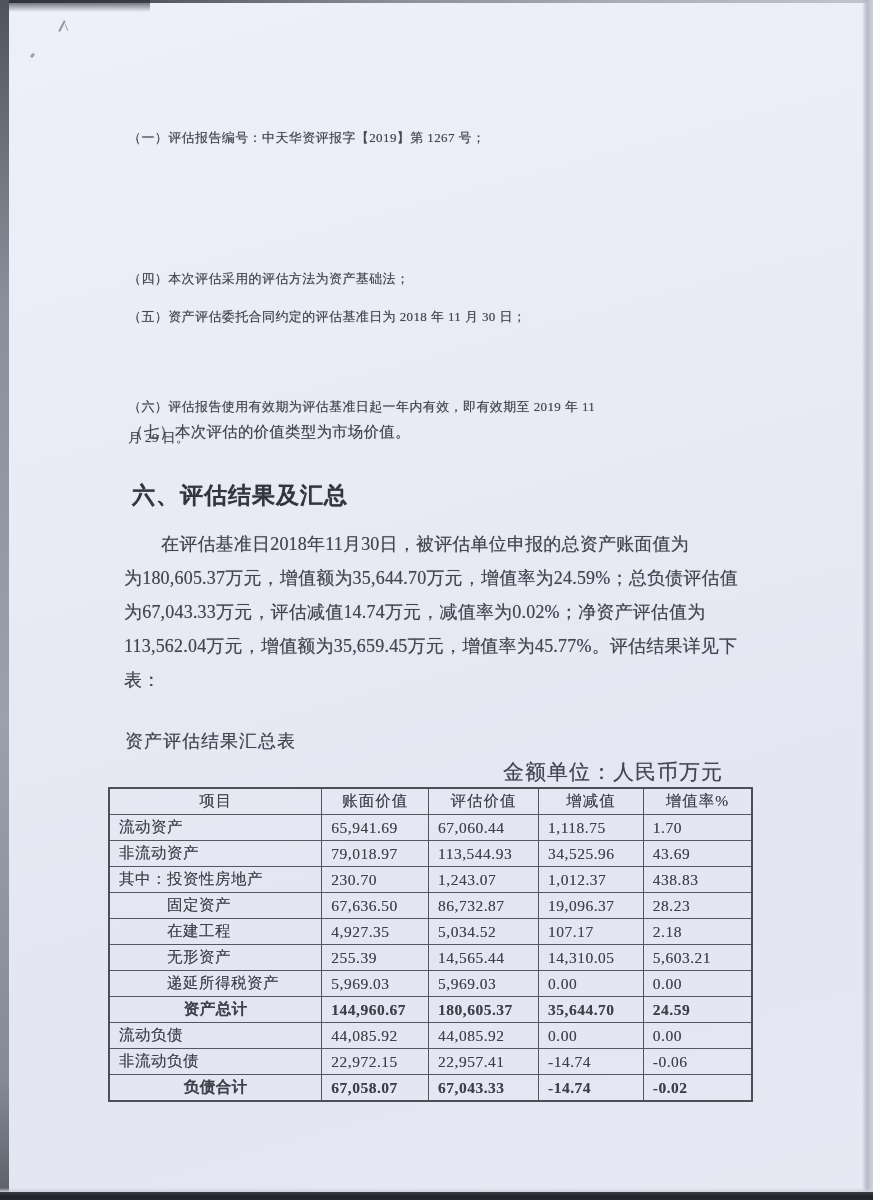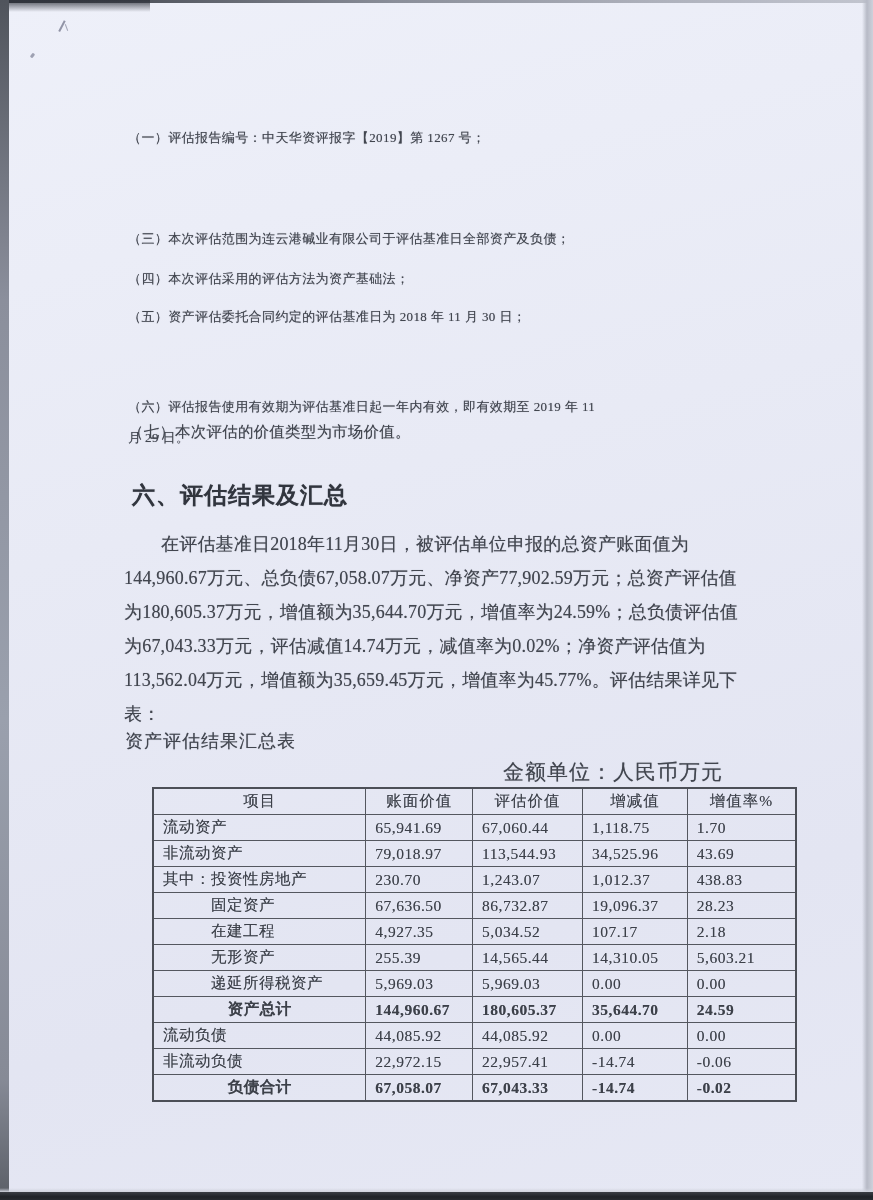--- a/index.html
+++ b/index.html
@@ -71,21 +71,21 @@
   table.result{
     position:absolute;left:108px;top:787px;width:645px;
     border-collapse:collapse;table-layout:fixed;
     font-size:15.5px;color:#3c4049;
   }
   table.result th, table.result td{
     border:1px solid #54575f;height:25px;padding:0 9px;
     font-weight:normal;overflow:hidden;white-space:nowrap;
     text-shadow:0 0 .6px rgba(60,64,73,.5);
   }
-  table.result{border:2px solid #4c4f57;margin-left:44px;}
+  table.result{border:2px solid #4c4f57;}
   table.result th{text-align:center;letter-spacing:1px;}
   td.num{text-align:left;font-family:"Liberation Serif","DejaVu Serif",serif;letter-spacing:.5px;}
   tr.sub td.item-cell{padding-left:57px;}
   tr.total td.item-cell{text-align:center;font-weight:bold;}
   tr.total td{font-weight:bold;}
   td.item-cell{text-align:left;letter-spacing:.5px;}
 </style>
 </head>
 <body>
 
@@ -94,32 +94,30 @@
   <div class="edge-top"></div>
   <div class="corner-shade"></div>
   <div class="edge-left"></div>
   <div class="edge-right"></div>
   <div class="edge-bottom-light"></div>
   <div class="edge-bottom"></div>
   <div class="pen-tick"></div>
   <div class="speck"></div>
 
   <p class="doc-item i1">（一）评估报告编号：中天华资评报字【2019】第 1267 号；</p>
-  <p class="doc-item i3">（三）本次评估范围为连云港碱业有限公司于评估基准日全部资产及负债；</p>
   <p class="doc-item i4">（四）本次评估采用的评估方法为资产基础法；</p>
   <p class="doc-item i5">（五）资产评估委托合同约定的评估基准日为 2018 年 11 月 30 日；</p>
   <p class="doc-item i6">（六）评估报告使用有效期为评估基准日起一年内有效，即有效期至 2019 年 11
 月 29 日。</p>
   <p class="doc-item i7">（七）本次评估的价值类型为市场价值。</p>
 
   <h2 class="section-heading">六、评估结果及汇总</h2>
 
   <div class="para">
     <div class="para-line indent">在评估基准日2018年11月30日，被评估单位申报的总资产账面值为</div>
-    <div class="para-line">144,960.67万元、总负债67,058.07万元、净资产77,902.59万元；总资产评估值</div>
     <div class="para-line">为180,605.37万元，增值额为35,644.70万元，增值率为24.59%；总负债评估值</div>
     <div class="para-line">为67,043.33万元，评估减值14.74万元，减值率为0.02%；净资产评估值为</div>
     <div class="para-line">113,562.04万元，增值额为35,659.45万元，增值率为45.77%。评估结果详见下</div>
     <div class="para-line">表：</div>
   </div>
 
   <p class="table-title">资产评估结果汇总表</p>
   <p class="table-unit">金额单位：人民币万元</p>
 
   <table class="result">

